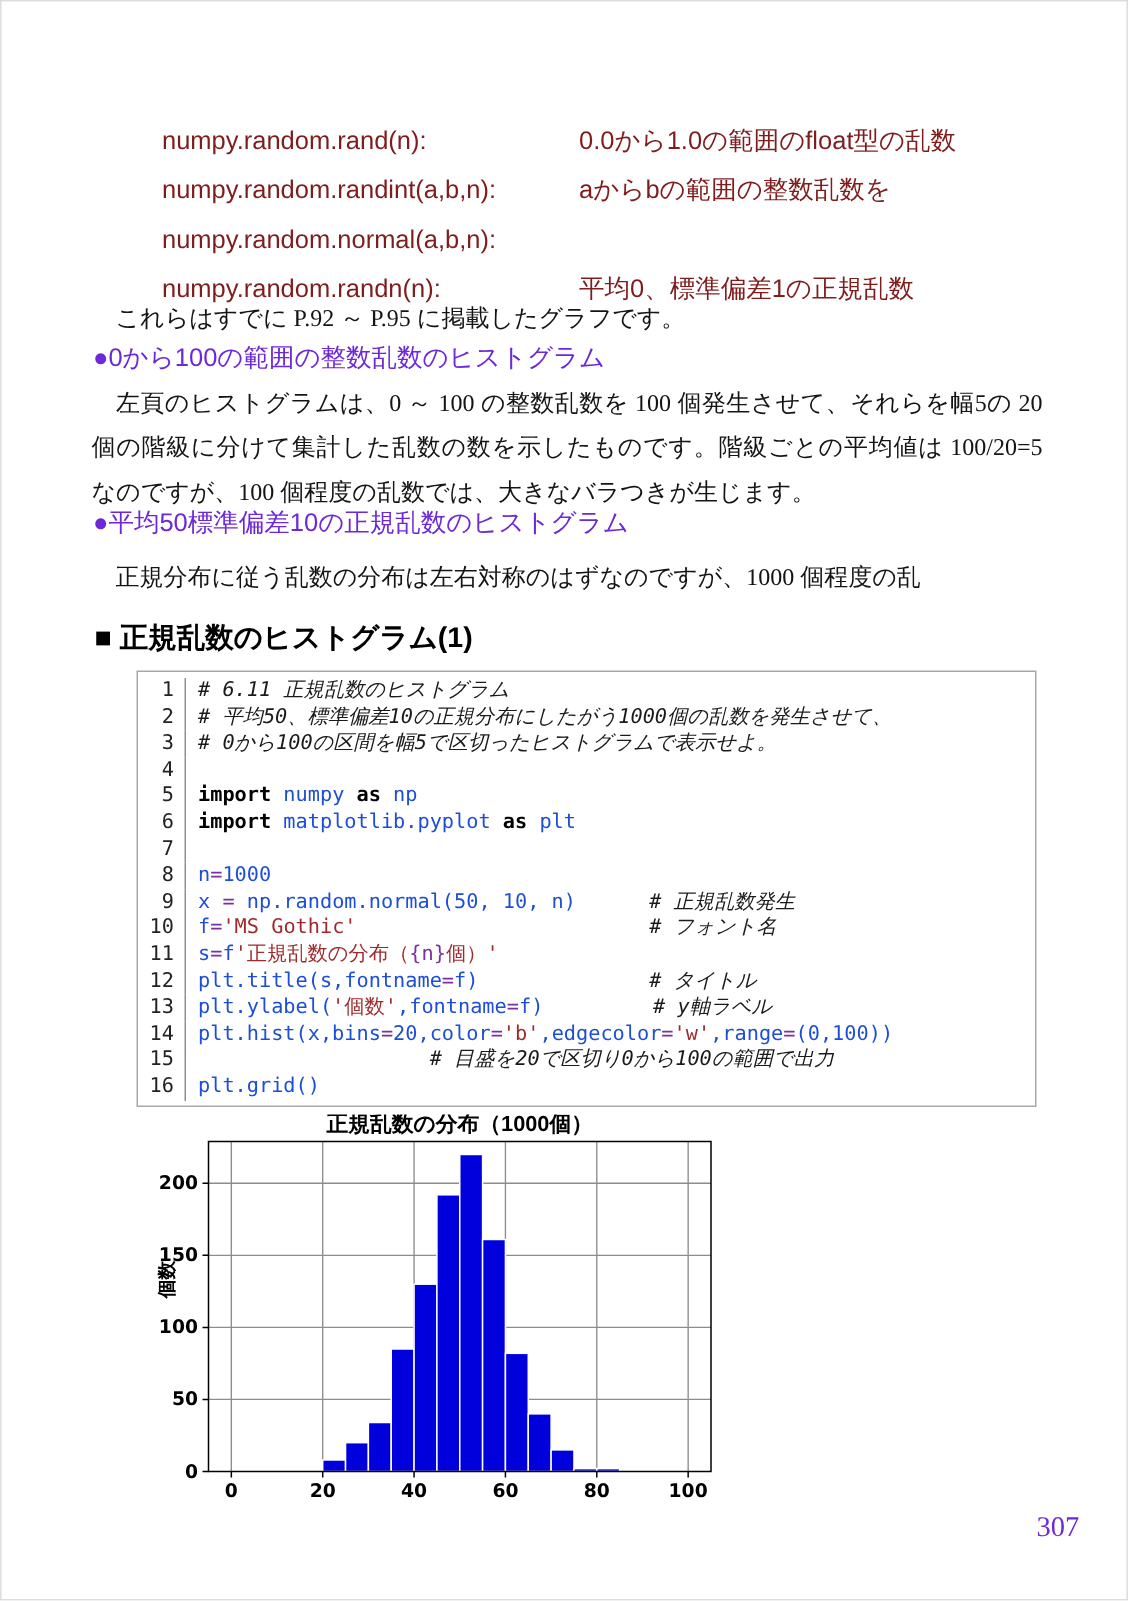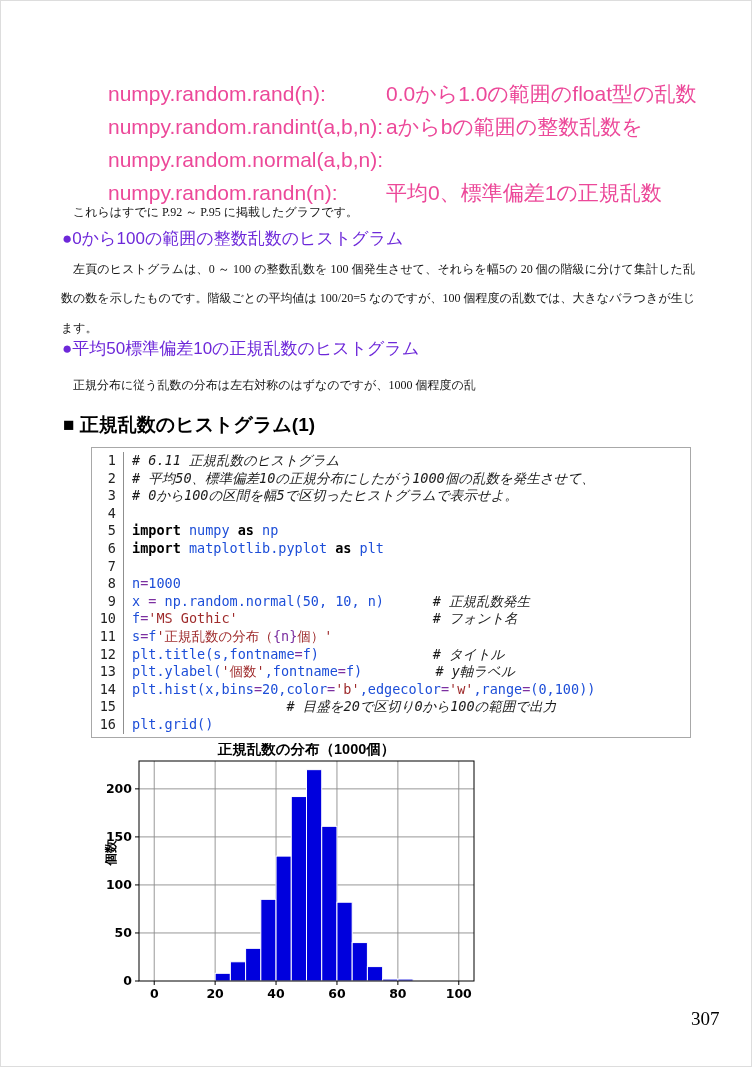--- a/index.html
+++ b/index.html
@@ -4,26 +4,26 @@
 <style>
   * { margin:0; padding:0; box-sizing:border-box; }
   html,body { background:#f2f2f2; }
   .page {
     position:relative; width:752px; height:1067px; margin:0 auto;
     background:#ffffff; border:1px solid #ddd; overflow:hidden;
     font-family:"Liberation Serif", serif; color:#111;
   }
   
   .api-table { position:absolute; left:107px; top:76px; width:600px;
-    font-family:"Liberation Sans", sans-serif; font-size:21px; color:#ec4899; }
+    font-family:"Liberation Sans", sans-serif; font-size:17px; color:#7f1d1d; }
   .api-row { display:flex; height:33px; align-items:center; }
   .api-func { width:278px; flex:none; }
   .api-desc { flex:1; }
   
-  .body-text { position:absolute; left:60px; width:634px; font-size:12px;
+  .body-text { position:absolute; left:60px; width:634px; font-size:16px;
     line-height:29.3px; text-align:justify; color:#141414; }
   .intro-pos { top:197px; }
   .p1-pos { top:254px; }
   .p2-pos { top:370px; }
   .blue-heading { position:absolute; left:61px; width:640px;
     font-family:"Liberation Sans", sans-serif; font-weight:normal;
     font-size:17px; color:#6d28d9; }
   .h1-pos { top:226px; }
   .h2-pos { top:336px; }
   .listing-title { position:absolute; left:62px; top:411px;
@@ -40,21 +40,21 @@
   .sg-k { font-weight:bold; color:#000; }
   .sg-c { font-style:italic; color:#1a1a1a; }
   .sg-s { color:#9e2a2b; }
   .sg-o { color:#7b2fa0; }
   .sg-b { color:#7b2fa0; }
   .sg-n { color:#1d4ed8; }
   
   .chart-area { position:absolute; left:95px; top:742px; width:400px; height:268px; }
   .chart-area svg { display:block; }
   .pg-num { position:absolute; left:690px; top:1007px; font-size:19px;
-    font-family:"Liberation Serif", serif; color:#000000; }
+    font-family:"Liberation Serif", serif; color:#6d28d9; }
 </style>
 </head>
 <body>
 
 <div class="page">
 
   <div class="api-table" id="api-table">
       <div class="api-row">
         <span class="api-func">numpy.random.rand(n):</span>
         <span class="api-desc">0.0から1.0の範囲のfloat型の乱数</span>

